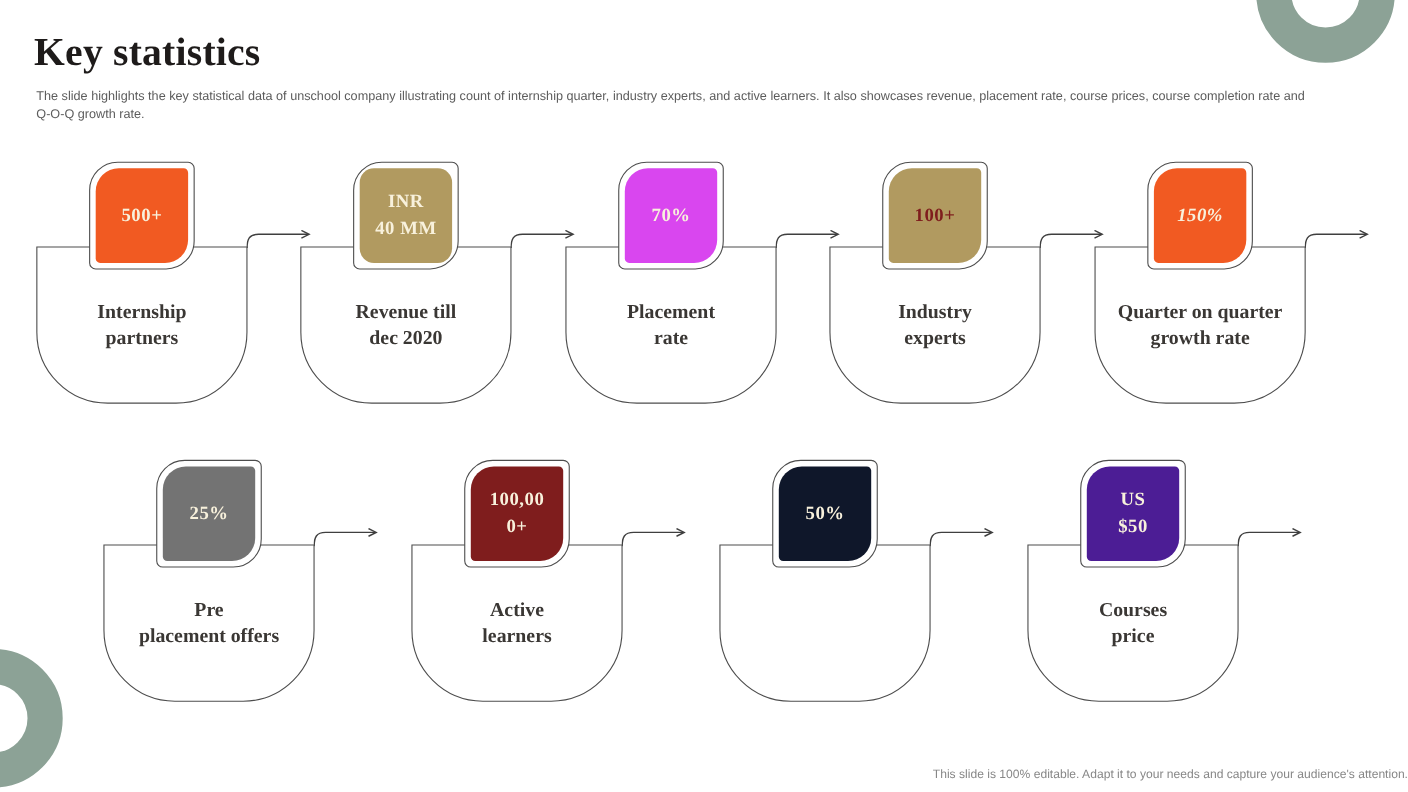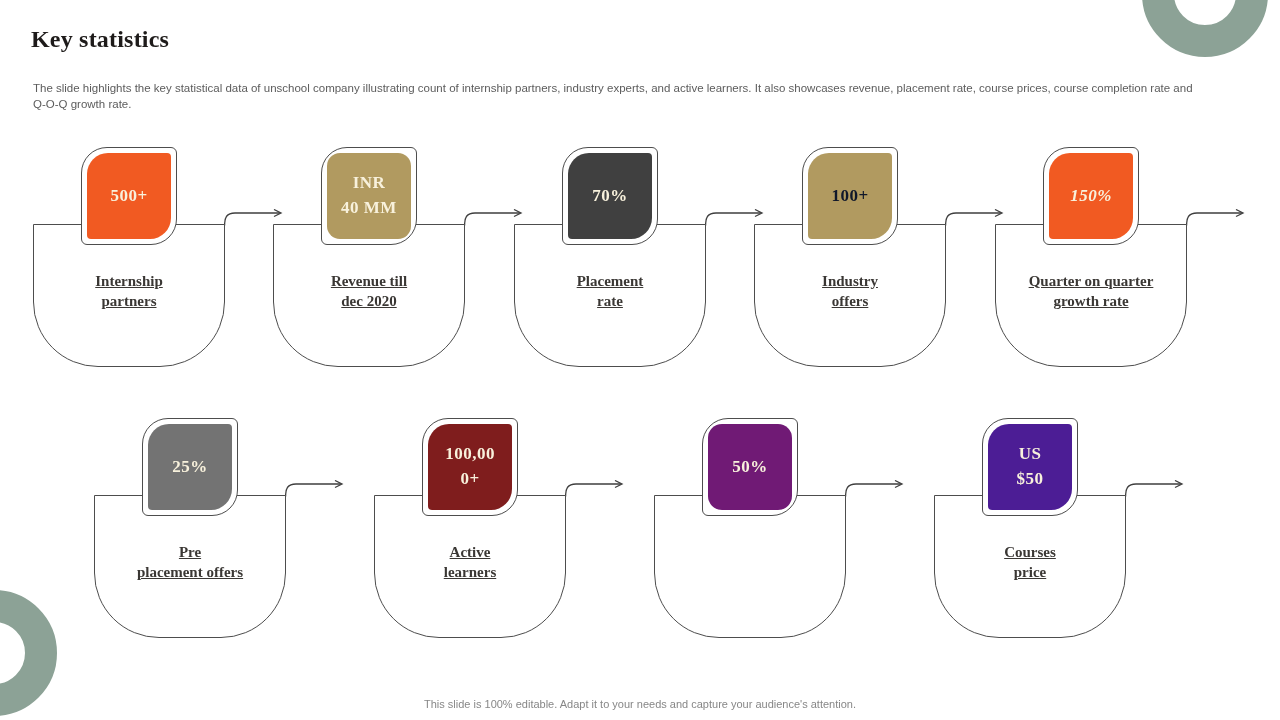--- a/index.html
+++ b/index.html
@@ -12,30 +12,30 @@
   .ring{
     position:absolute;border-radius:50%;box-sizing:border-box;
     border:32px solid #8CA296;
   }
   .ring-tr{width:126px;height:126px;left:1142px;top:-69px;}
   .ring-bl{width:126px;height:126px;left:-69px;top:590px;}
 
   .title{
     position:absolute;left:31px;top:26px;margin:0;
     font-family:"Liberation Serif","DejaVu Serif",serif;
-    font-size:24px;font-weight:700;color:#1e1b1a;letter-spacing:0.2px;
+    font-size:36px;font-weight:700;color:#1e1b1a;letter-spacing:0.2px;
   }
   .subtitle{
     position:absolute;left:33px;top:81px;width:1214px;margin:0;
     font-size:11.5px;line-height:1.35;color:#5c5c5c;
     white-space:pre-line;
   }
   .footer{
     position:absolute;left:0;top:698px;width:1280px;margin:0;
-    text-align:center;font-size:11px;color:#878787;
+    text-align:right;font-size:11px;color:#878787;
   }
 
   .card{position:absolute;width:256px;height:222px;}
   .bowl{
     position:absolute;left:0;top:77px;width:192px;height:143px;
     box-sizing:border-box;border:1px solid #4d4d4d;background:#ffffff;
     border-radius:0 0 65px 65px;
   }
   .badge{
     position:absolute;left:48px;top:0;width:96px;height:98px;
@@ -49,34 +49,33 @@
     display:flex;align-items:center;justify-content:center;
     font-family:"Liberation Serif","DejaVu Serif",serif;
     font-weight:700;font-size:17px;line-height:1.45;color:#F8F1DC;
     text-align:center;white-space:pre-line;letter-spacing:0.5px;
     background:#F15A22;
   }
   .label{
     position:absolute;left:0;top:124px;width:192px;
     text-align:center;
     font-family:"Liberation Serif","DejaVu Serif",serif;
-    font-weight:700;font-size:15px;line-height:1.35;color:#3a3734;
+    font-weight:700;font-size:18px;line-height:1.35;color:#3a3734;
     white-space:pre-line;
-    text-decoration:underline;
   }
   .arrow{position:absolute;left:191px;top:62px;}
 </style>
 </head>
 <body>
 
 <div class="ring ring-tr" style="border-color: rgb(140, 162, 150);"></div>
 <div class="ring ring-bl" style="border-color: rgb(140, 162, 150);"></div>
 
 <h1 class="title">Key statistics</h1>
-<p class="subtitle">The slide highlights the key statistical data of unschool company illustrating count of internship partners, industry experts, and active learners. It also showcases revenue, placement rate, course prices, course completion rate and
+<p class="subtitle">The slide highlights the key statistical data of unschool company illustrating count of internship quarter, industry experts, and active learners. It also showcases revenue, placement rate, course prices, course completion rate and
 Q-O-Q growth rate.</p>
 
 <div class="card" style="left:33px;top:147px">
   <svg class="arrow" width="64" height="17" viewBox="0 0 64 17">
     <path d="M0.6,16.5 C0.6,8.5 2.5,4 11,4 L56,4" fill="none" stroke="#3f3f3f" stroke-width="1.3"></path>
     <path d="M50,0.5 L57,4 L50,7.5" fill="none" stroke="#3f3f3f" stroke-width="1.3"></path>
   </svg>
   <div class="bowl"></div>
   <div class="badge">
     <div class="badge-inner" style="background: rgb(241, 90, 34); color: rgb(248, 241, 220);">500+</div>
@@ -99,37 +98,37 @@
 dec 2020</div>
 </div>
 
 <div class="card" style="left:514px;top:147px">
   <svg class="arrow" width="64" height="17" viewBox="0 0 64 17">
     <path d="M0.6,16.5 C0.6,8.5 2.5,4 11,4 L56,4" fill="none" stroke="#3f3f3f" stroke-width="1.3"></path>
     <path d="M50,0.5 L57,4 L50,7.5" fill="none" stroke="#3f3f3f" stroke-width="1.3"></path>
   </svg>
   <div class="bowl"></div>
   <div class="badge">
-    <div class="badge-inner" style="background: #404040; color: rgb(248, 241, 220);">70%</div>
+    <div class="badge-inner" style="background: #d946ef; color: rgb(248, 241, 220);">70%</div>
   </div>
   <div class="label">Placement
 rate</div>
 </div>
 
 <div class="card" style="left:754px;top:147px">
   <svg class="arrow" width="64" height="17" viewBox="0 0 64 17">
     <path d="M0.6,16.5 C0.6,8.5 2.5,4 11,4 L56,4" fill="none" stroke="#3f3f3f" stroke-width="1.3"></path>
     <path d="M50,0.5 L57,4 L50,7.5" fill="none" stroke="#3f3f3f" stroke-width="1.3"></path>
   </svg>
   <div class="bowl"></div>
   <div class="badge">
-    <div class="badge-inner" style="background: rgb(177, 154, 96); color: #0f172a;">100+</div>
+    <div class="badge-inner" style="background: rgb(177, 154, 96); color: #7f1d1d;">100+</div>
   </div>
   <div class="label">Industry
-offers</div>
+experts</div>
 </div>
 
 <div class="card" style="left:995px;top:147px">
   <svg class="arrow" width="64" height="17" viewBox="0 0 64 17">
     <path d="M0.6,16.5 C0.6,8.5 2.5,4 11,4 L56,4" fill="none" stroke="#3f3f3f" stroke-width="1.3"></path>
     <path d="M50,0.5 L57,4 L50,7.5" fill="none" stroke="#3f3f3f" stroke-width="1.3"></path>
   </svg>
   <div class="bowl"></div>
   <div class="badge">
     <div class="badge-inner" style="background: rgb(241, 90, 34); color: rgb(248, 241, 220); font-style: italic;">150%</div>
@@ -165,21 +164,21 @@
 learners</div>
 </div>
 
 <div class="card" style="left:654px;top:418px">
   <svg class="arrow" width="64" height="17" viewBox="0 0 64 17">
     <path d="M0.6,16.5 C0.6,8.5 2.5,4 11,4 L56,4" fill="none" stroke="#3f3f3f" stroke-width="1.3"></path>
     <path d="M50,0.5 L57,4 L50,7.5" fill="none" stroke="#3f3f3f" stroke-width="1.3"></path>
   </svg>
   <div class="bowl"></div>
   <div class="badge">
-    <div class="badge-inner" style="background: #701a75; color: rgb(248, 241, 220); border-radius: 14px;">50%</div>
+    <div class="badge-inner" style="background: #0f172a; color: rgb(248, 241, 220);">50%</div>
   </div>
 </div>
 
 <div class="card" style="left:934px;top:418px">
   <svg class="arrow" width="64" height="17" viewBox="0 0 64 17">
     <path d="M0.6,16.5 C0.6,8.5 2.5,4 11,4 L56,4" fill="none" stroke="#3f3f3f" stroke-width="1.3"></path>
     <path d="M50,0.5 L57,4 L50,7.5" fill="none" stroke="#3f3f3f" stroke-width="1.3"></path>
   </svg>
   <div class="bowl"></div>
   <div class="badge">

